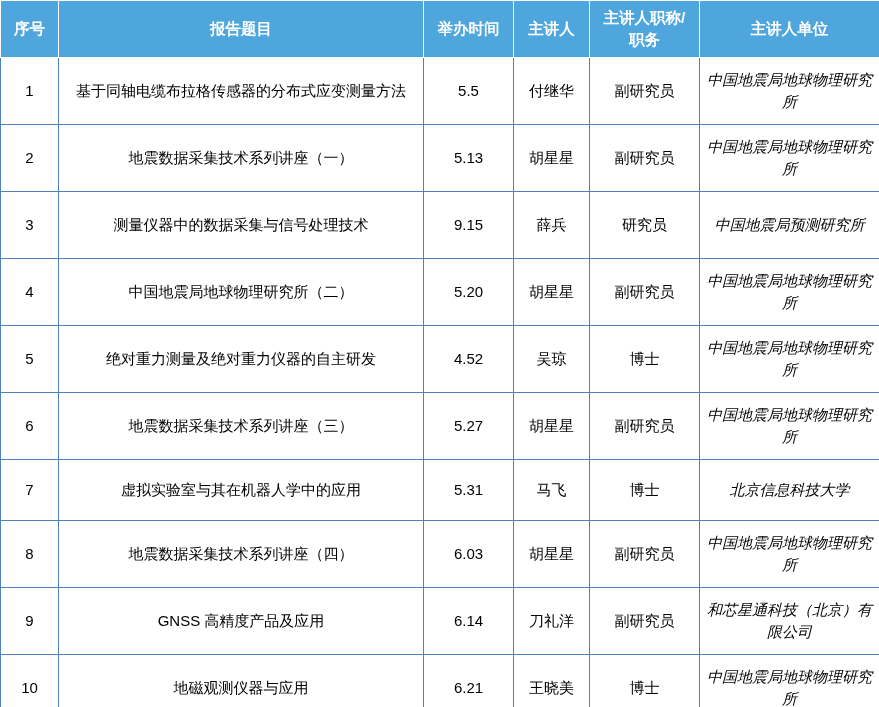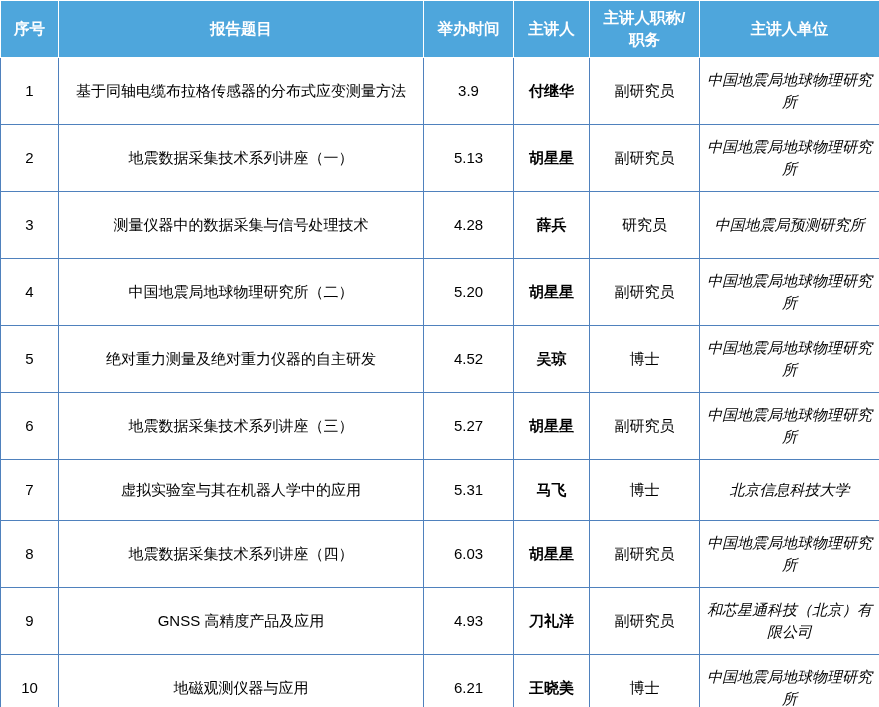--- a/index.html
+++ b/index.html
@@ -41,21 +41,21 @@
   col.c-index { width: 58px; }
   col.c-title { width: 365px; }
   col.c-date  { width: 90px; }
   col.c-speaker { width: 76px; }
   col.c-position { width: 110px; }
   col.c-org { width: 180px; }
 
   td.idx { font-size: 15px; }
   td.title { font-size: 15px; padding: 6px 10px; }
   td.date { font-size: 15px; }
-  td.speaker { font-size: 15px; font-weight: bold; }
+  td.speaker { font-size: 15px; }
   td.position { font-size: 15px; }
   td.org { font-size: 15px; padding: 6px 8px; font-style: italic; }
 
   tr.row-tall td { height: 58px; }
   tr.row-short td { height: 52px; }
 </style>
 </head>
 <body>
 
 <table class="schedule">
@@ -74,37 +74,37 @@
       <th>举办时间</th>
       <th>主讲人</th>
       <th>主讲人职称/职务</th>
       <th>主讲人单位</th>
     </tr>
   </thead>
   <tbody>
     <tr class="row-tall">
       <td class="idx">1</td>
       <td class="title">基于同轴电缆布拉格传感器的分布式应变测量方法</td>
-      <td class="date">3.9</td>
+      <td class="date">5.5</td>
       <td class="speaker">付继华</td>
       <td class="position">副研究员</td>
       <td class="org">中国地震局地球物理研究所</td>
     </tr>
     <tr class="row-tall">
       <td class="idx">2</td>
       <td class="title">地震数据采集技术系列讲座（一）</td>
       <td class="date">5.13</td>
       <td class="speaker">胡星星</td>
       <td class="position">副研究员</td>
       <td class="org">中国地震局地球物理研究所</td>
     </tr>
     <tr class="row-tall">
       <td class="idx">3</td>
       <td class="title">测量仪器中的数据采集与信号处理技术</td>
-      <td class="date">4.28</td>
+      <td class="date">9.15</td>
       <td class="speaker">薛兵</td>
       <td class="position">研究员</td>
       <td class="org">中国地震局预测研究所</td>
     </tr>
     <tr class="row-tall">
       <td class="idx">4</td>
       <td class="title">中国地震局地球物理研究所（二）</td>
       <td class="date">5.20</td>
       <td class="speaker">胡星星</td>
       <td class="position">副研究员</td>
@@ -138,21 +138,21 @@
       <td class="idx">8</td>
       <td class="title">地震数据采集技术系列讲座（四）</td>
       <td class="date">6.03</td>
       <td class="speaker">胡星星</td>
       <td class="position">副研究员</td>
       <td class="org">中国地震局地球物理研究所</td>
     </tr>
     <tr class="row-tall">
       <td class="idx">9</td>
       <td class="title">GNSS 高精度产品及应用</td>
-      <td class="date">4.93</td>
+      <td class="date">6.14</td>
       <td class="speaker">刀礼洋</td>
       <td class="position">副研究员</td>
       <td class="org">和芯星通科技（北京）有限公司</td>
     </tr>
     <tr class="row-tall">
       <td class="idx">10</td>
       <td class="title">地磁观测仪器与应用</td>
       <td class="date">6.21</td>
       <td class="speaker">王晓美</td>
       <td class="position">博士</td>

